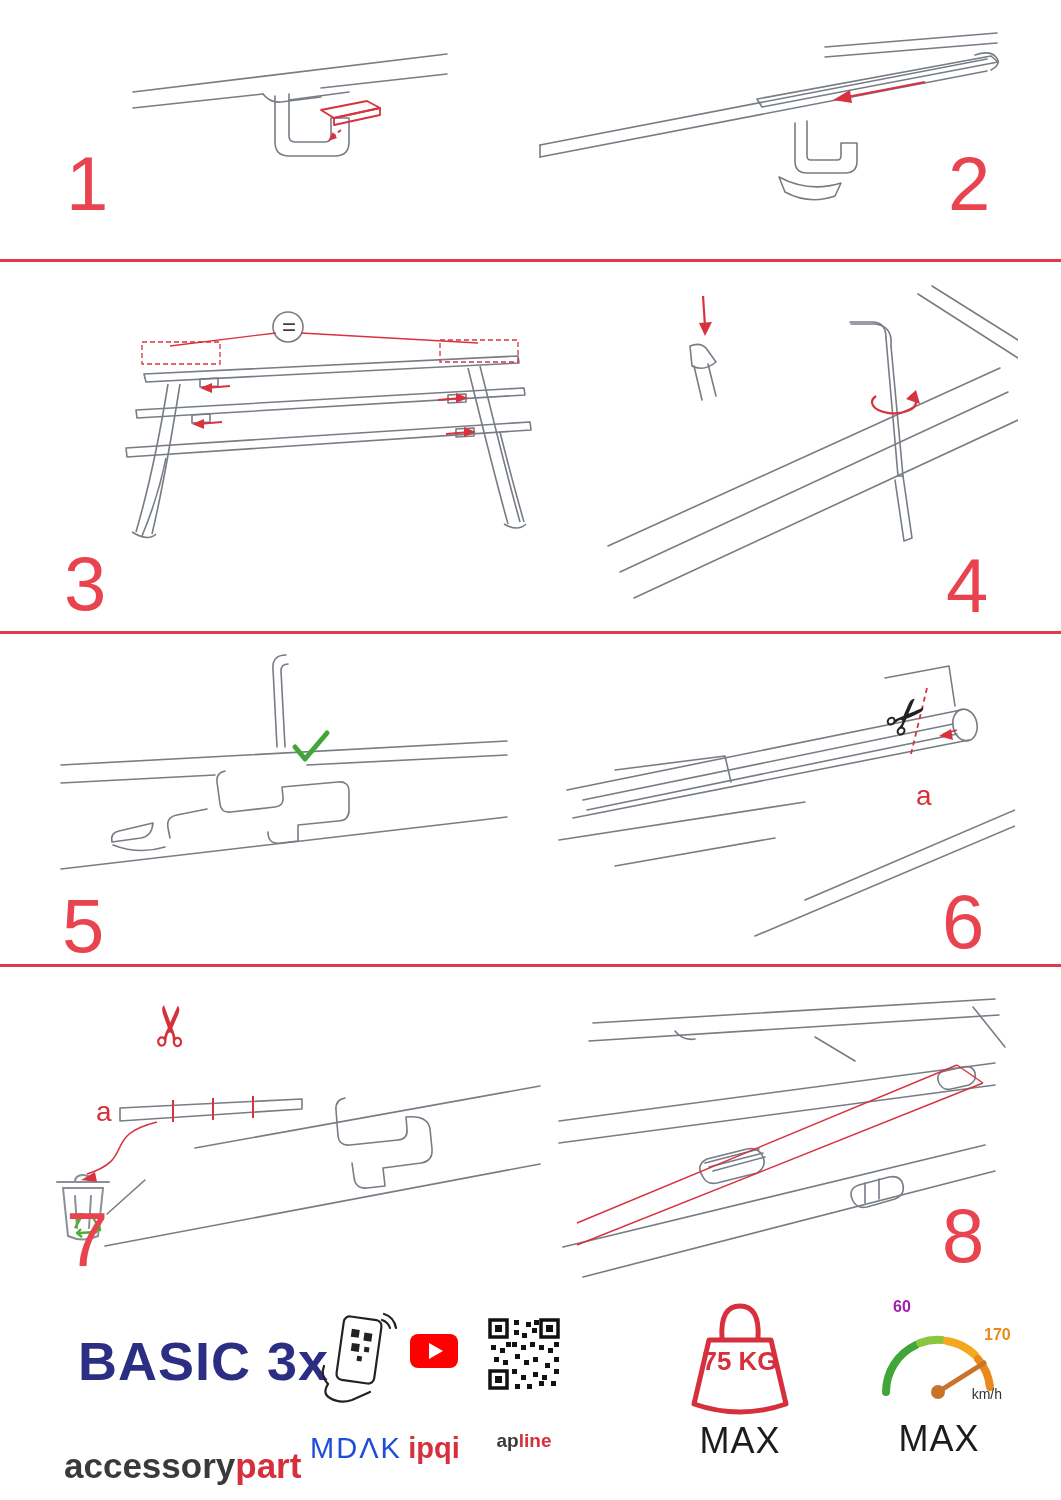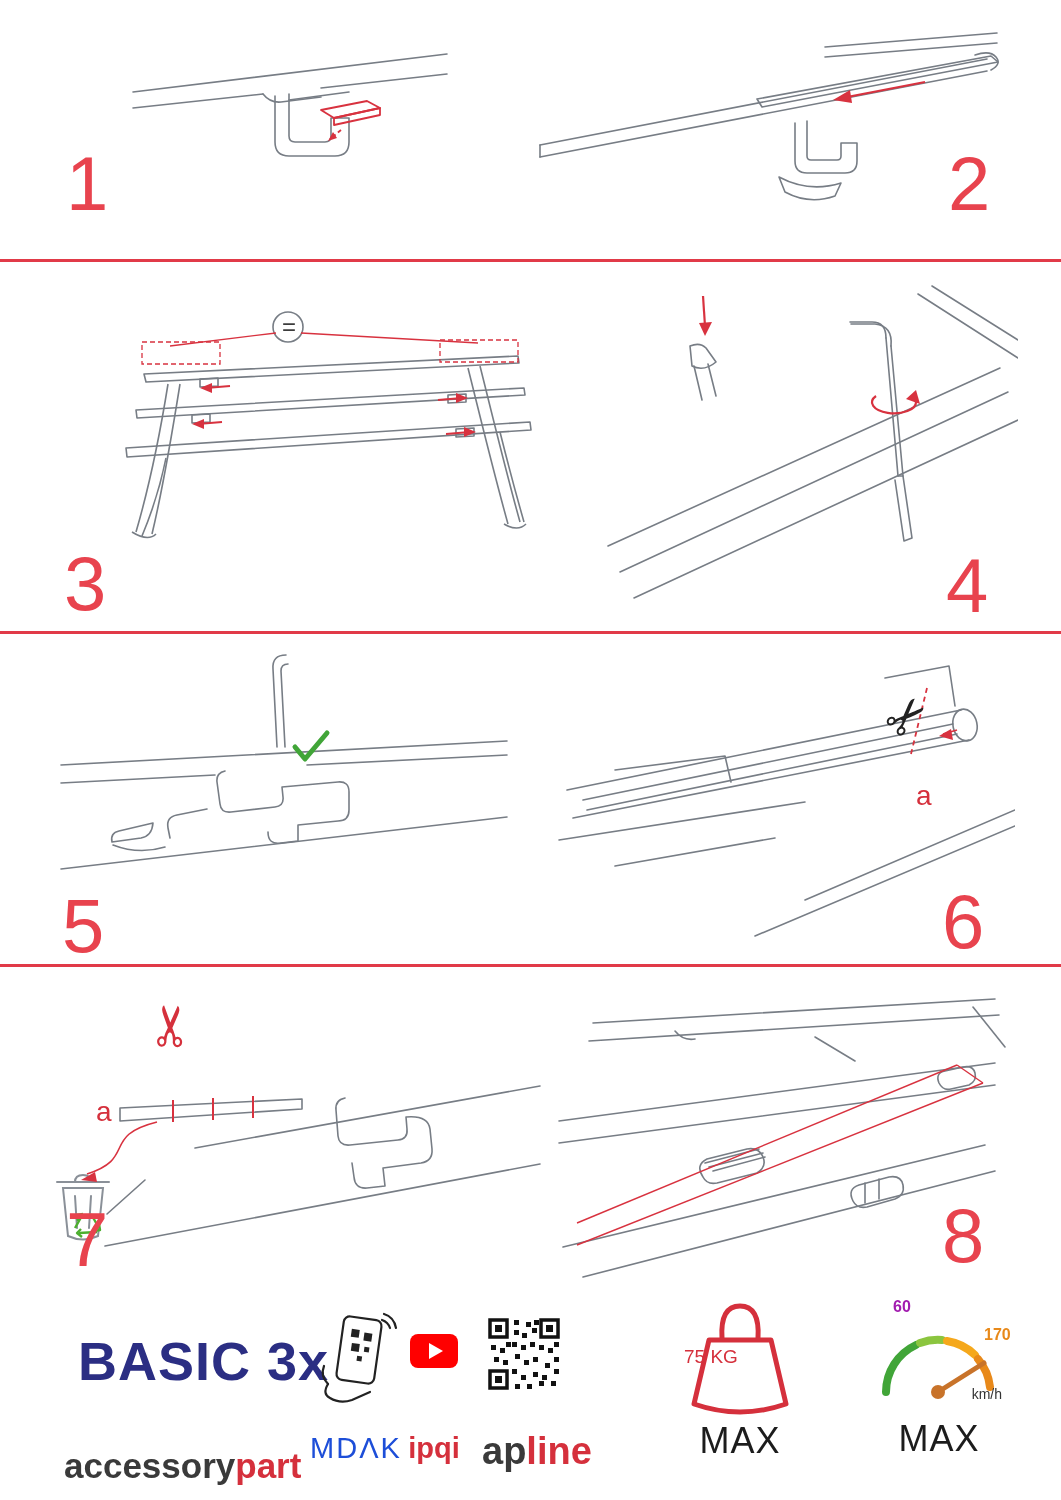--- a/index.html
+++ b/index.html
@@ -20,22 +20,22 @@
   .scissors.s6 { font-size:50px; color:#222; transform:rotate(-45deg); }
   .scissors.s7 { font-size:56px; color:#d5303c; transform:rotate(-88deg); }
 
   
   .product-name { position:absolute; left:62px; top:1330px; font-size:54px; font-weight:700; letter-spacing:1px; color:#2b2e83;margin-left:16px; }
   .brand-line { position:absolute; left:64px; top:1406px; font-size:35px; font-weight:700;margin-top:40px; }
   .b-dark { color:#3a3a3a; }
   .b-red { color:#d5303c; }
   .brand-mdak { position:absolute; left:306px; top:1432px; width:100px; text-align:center; font-size:29px; letter-spacing:2px; color:#1d4ed8; font-weight:500; }
   .brand-ipqi { position:absolute; left:400px; top:1432px; width:68px; text-align:center; font-size:29px; color:#d5303c; font-weight:700; }
-  .brand-apline { position:absolute; left:482px; top:1430px; width:84px; text-align:center; font-size:38px; font-weight:600; }
-  .weight-value { position:absolute; left:684px; top:1346px; width:112px; font-size:19px; color:#d5303c; font-weight:400; }
+  .brand-apline { position:absolute; left:482px; top:1430px; width:84px; text-align:center; font-size:19px; font-weight:600; }
+  .weight-value { position:absolute; left:684px; top:1346px; width:112px; text-align:center; font-size:26px; color:#d5303c; font-weight:700; }
   .weight-max { position:absolute; left:684px; top:1420px; width:112px; text-align:center; font-size:36px; color:#1c1c1c; font-weight:500; letter-spacing:1px; }
   .speed-low  { position:absolute; left:893px; top:1298px; font-size:16px; color:#a21caf; font-weight:700; }
   .speed-high { position:absolute; left:984px; top:1326px; font-size:16px; color:#e8891a; font-weight:700; }
   .speed-unit { position:absolute; left:876px; top:1386px; width:126px; text-align:right; font-size:14px; color:#333; }
   .speed-max  { position:absolute; left:876px; top:1418px; width:126px; text-align:center; font-size:36px; color:#1c1c1c; font-weight:500; letter-spacing:1px; }
 </style>
 </head>
 <body>
 
 <div class="page">

